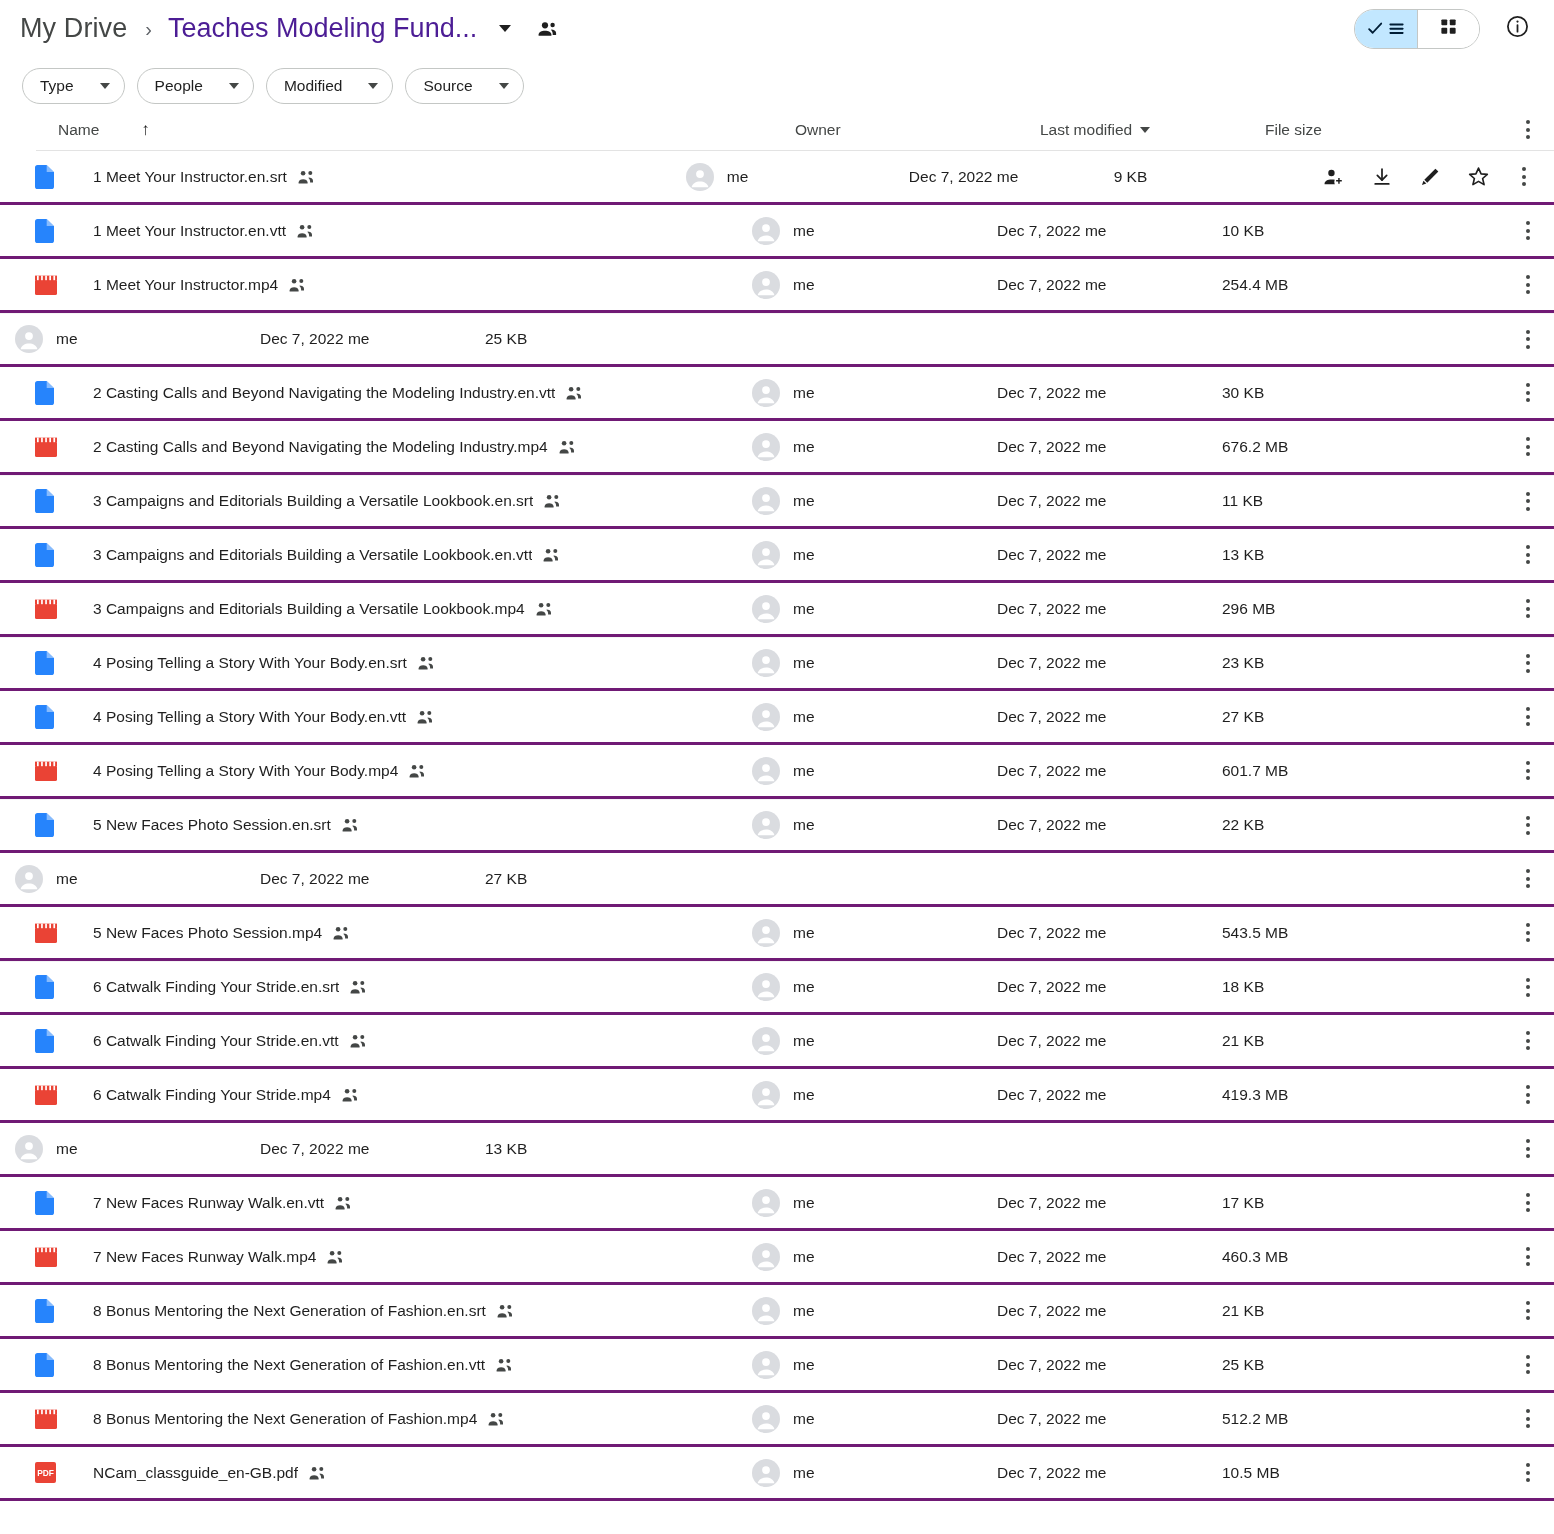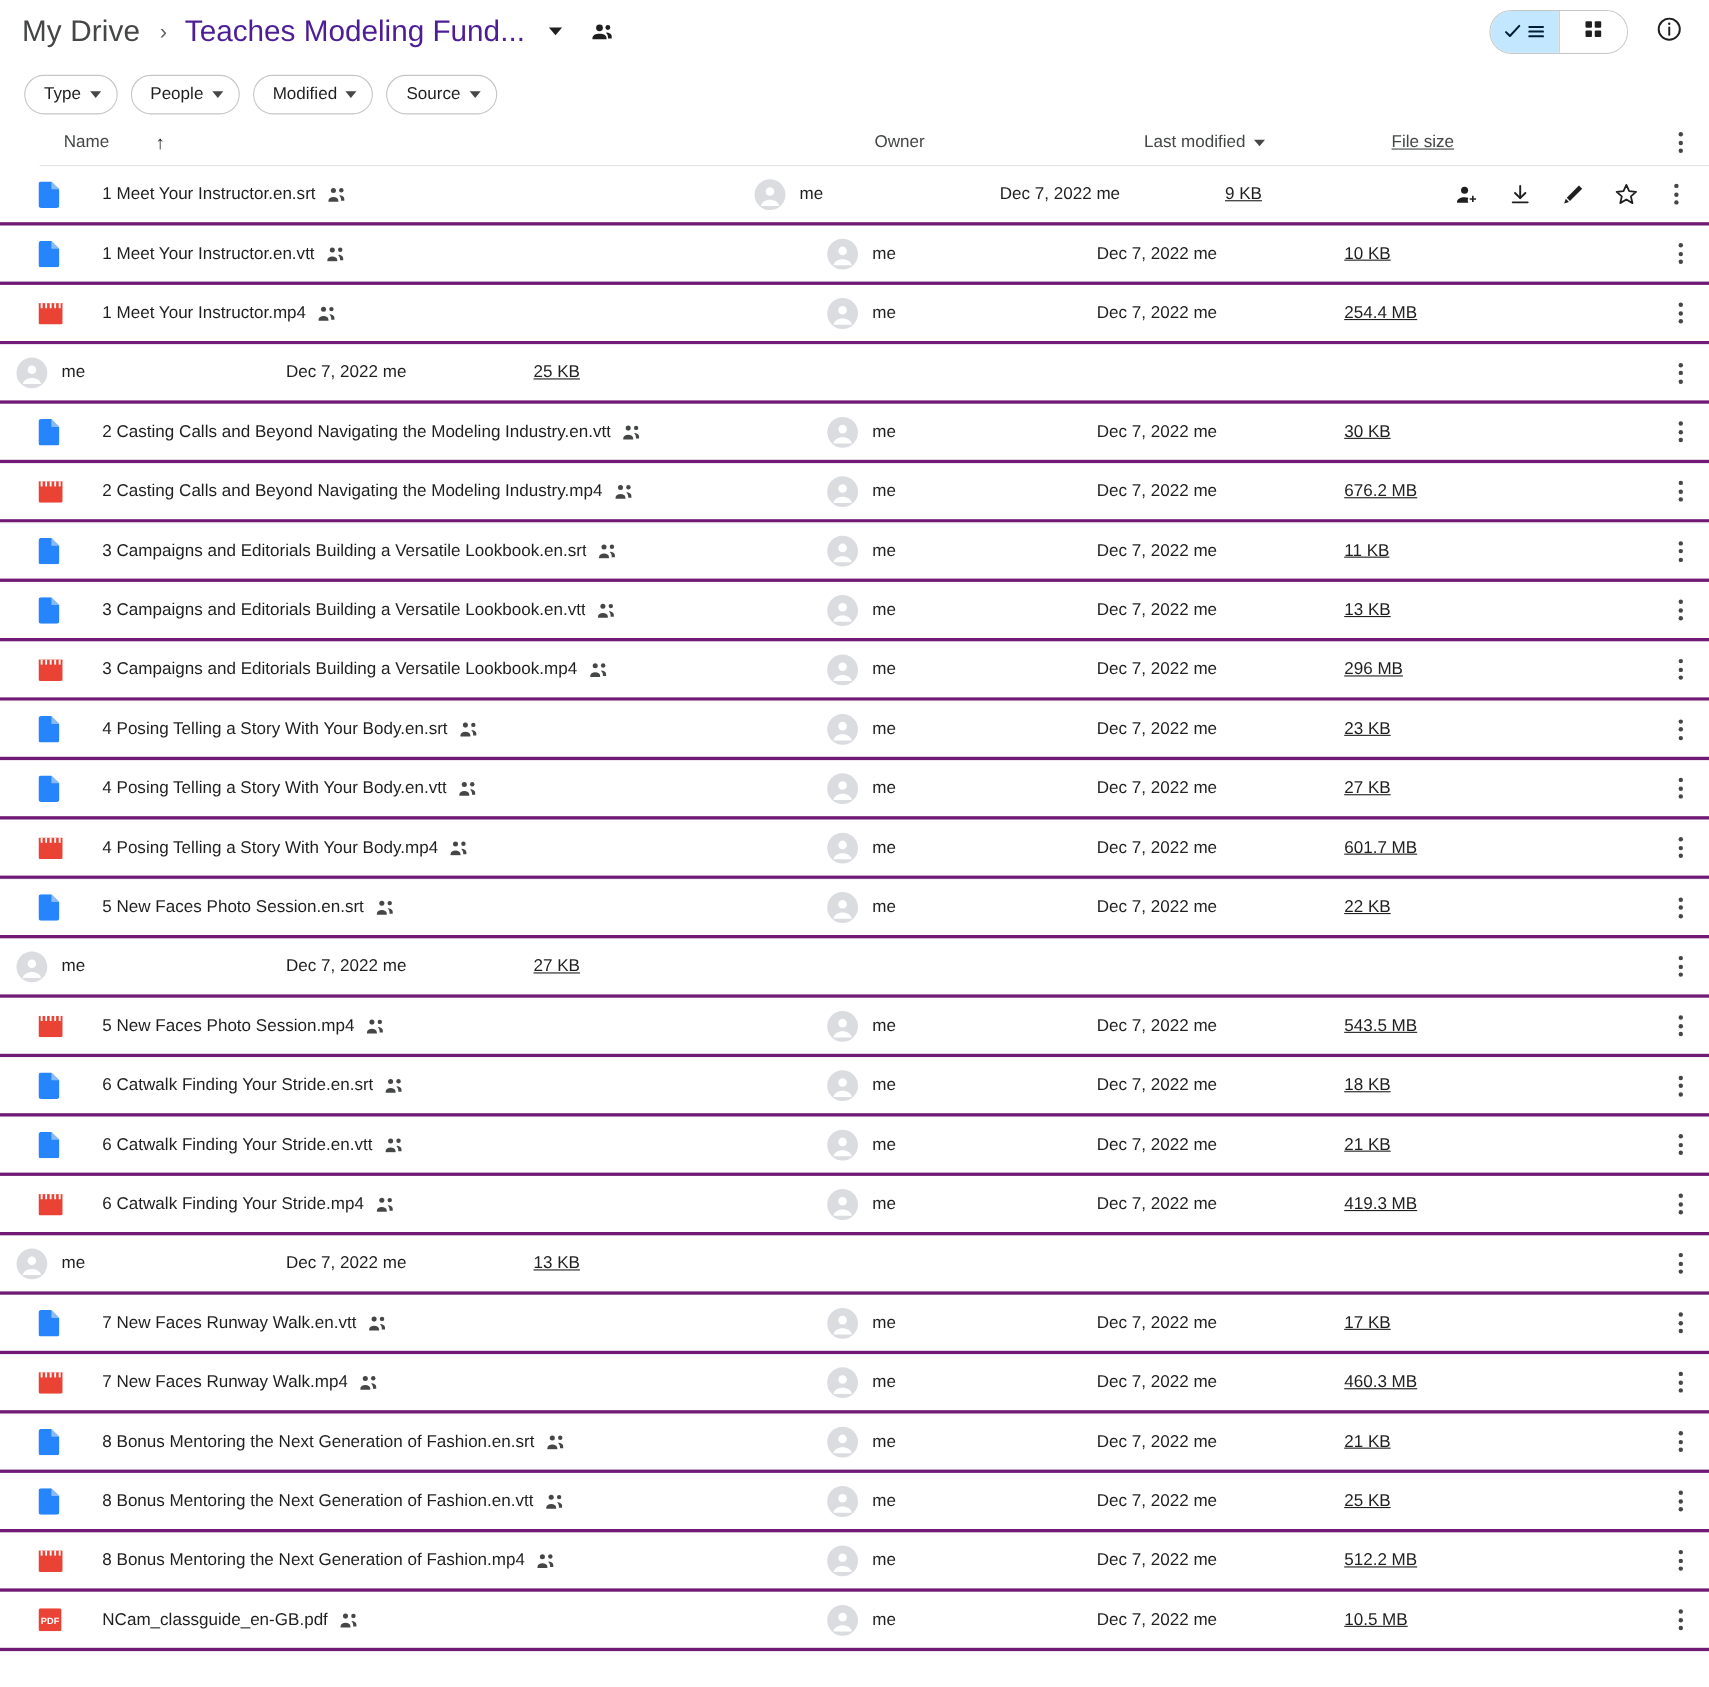--- a/index.html
+++ b/index.html
@@ -81,21 +81,21 @@
     height: 52px;
     align-items: center;
   }
   .chip {
     height: 36px;
     border: 1px solid #c4c7c5;
     border-radius: 18px;
     background: #fff;
     display: inline-flex;
     align-items: center;
-    gap: 8px;
+    gap: 26px;
     padding: 0 14px 0 17px;
     font-size: 15.5px;
     color: #1f1f1f;
     cursor: pointer;
     white-space: nowrap;
   }
   .chip .caret-tri {
     border-left-width: 5px; border-right-width: 5px; border-top-width: 6px;
     border-top-color: #444746;
   }
@@ -108,21 +108,21 @@
     height: 42px;
     padding: 0 18px 0 22px;
     border-bottom: 1px solid #e3e3e3;
     font-size: 15.5px;
     color: #444746;
     margin-left: 36px;
   }
   .col-name { width: 737px; display: flex; align-items: center; }
   .col-owner { width: 245px; display: flex; align-items: center; }
   .col-mod   { width: 225px; display: flex; align-items: center; gap: 8px; }
-  .col-size  { width: 230px; display: flex; align-items: center; text-decoration: underline; }
+  .col-size  { width: 230px; display: flex; align-items: center; }
   .col-act   { flex: 1; display: flex; align-items: center; justify-content: flex-end; }
   .sort-arrow { margin-left: 42px; font-size: 17px; color: #1f1f1f; line-height: 1; }
   .hdr-caret {
     width: 0; height: 0;
     border-left: 5px solid transparent;
     border-right: 5px solid transparent;
     border-top: 6px solid #444746;
   }
 
   .row {

